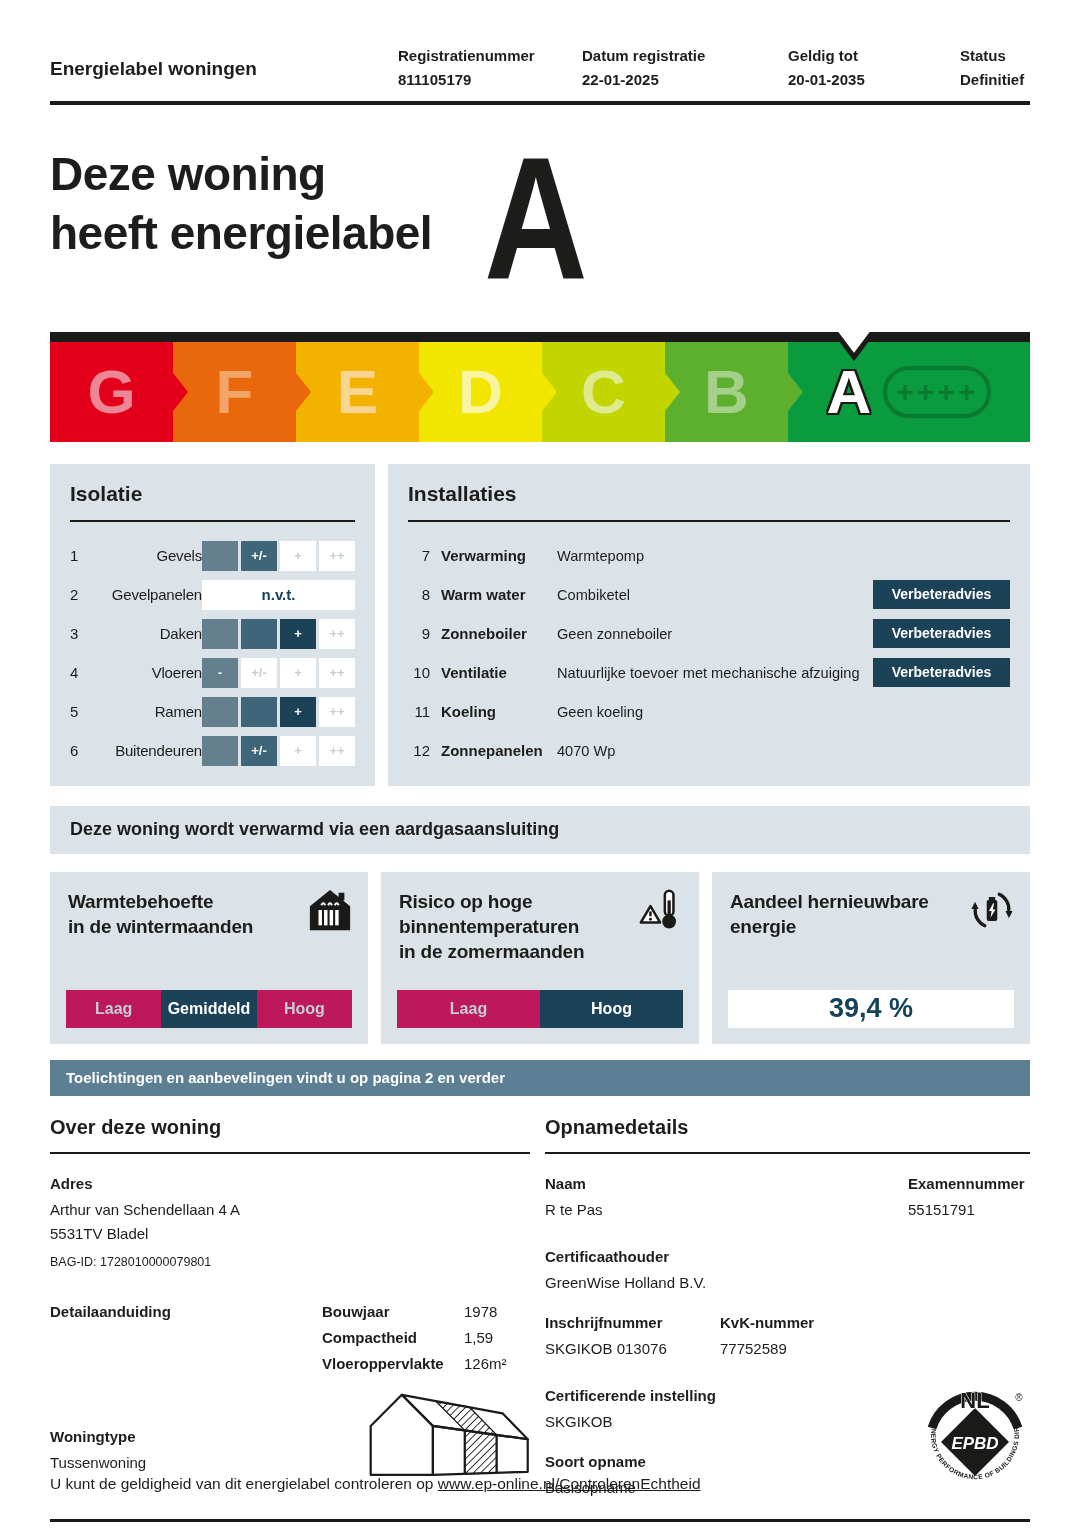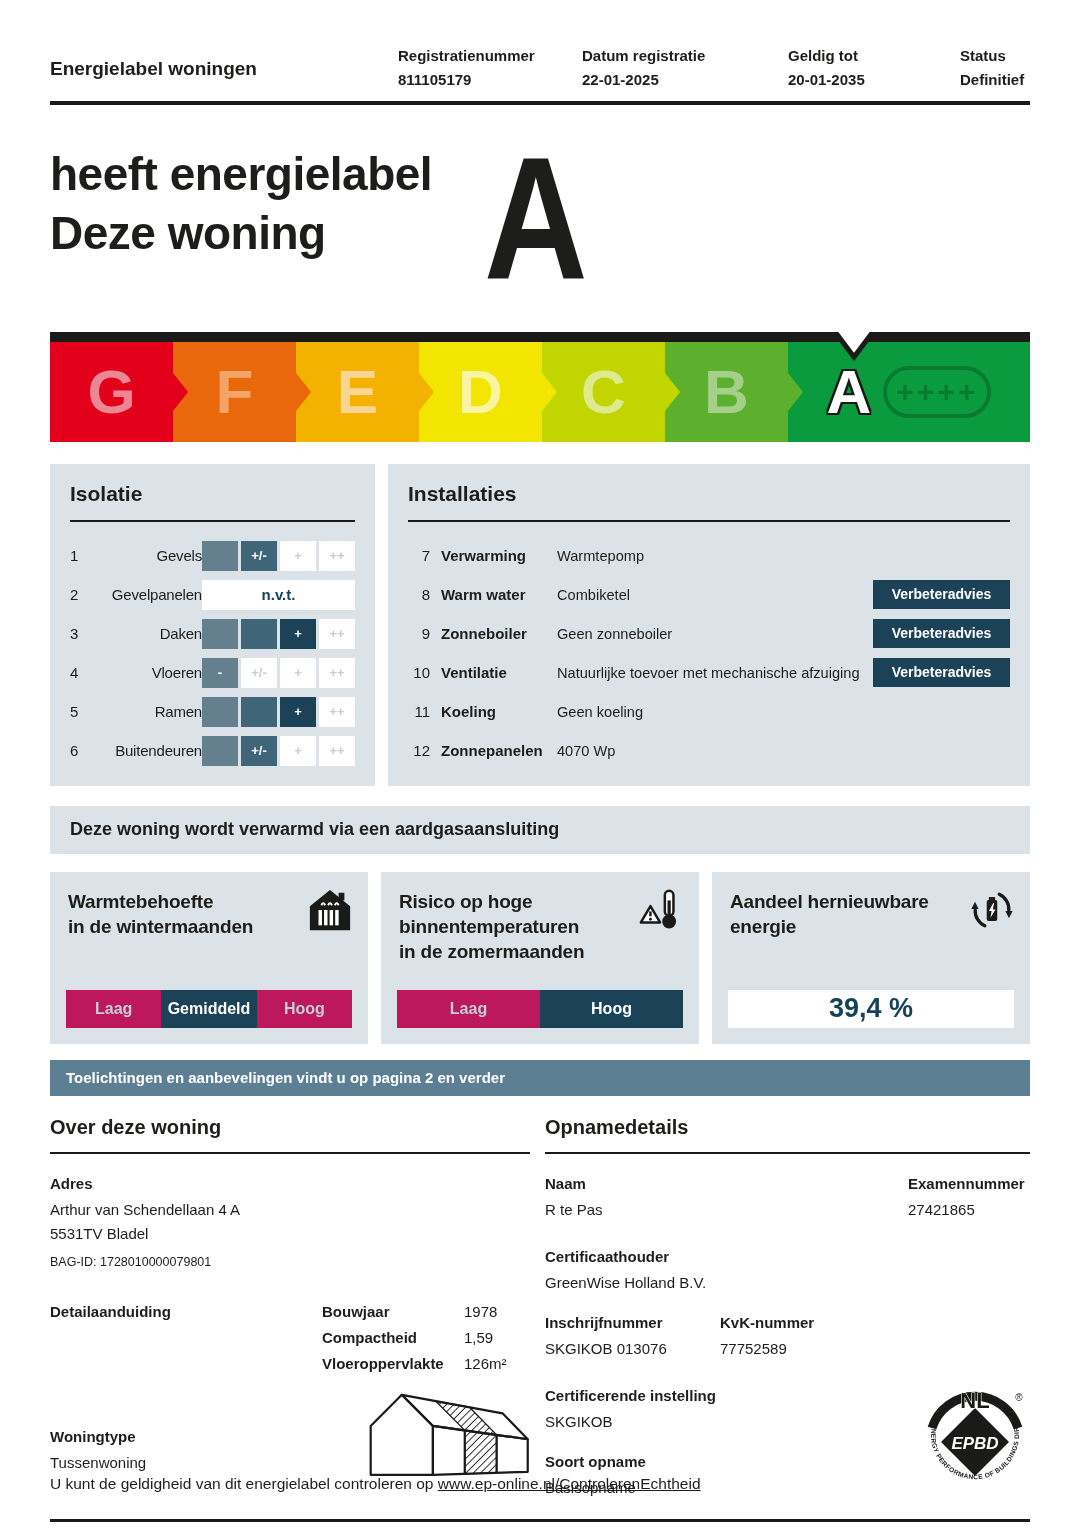--- a/index.html
+++ b/index.html
@@ -136,22 +136,22 @@
         </div>
         <div class="hdr-field">
           <div class="hf-l">Status</div>
           <div class="hf-v">Definitief</div>
         </div>
       </div>
   </header>
 
   <section class="hero">
     <div class="hero-text">
+      <div>Deze woning</div>
       <div>heeft energielabel</div>
-      <div>Deze woning</div>
     </div>
     <div class="hero-letter">A</div>
   </section>
 
   <section class="scale">
     <div class="scale-topbar"></div>
     <div class="scale-row" id="scale-row">
         <div class="seg" style="background: rgb(226, 0, 26); --c: #e2001a;">
           <span class="seg-letter" style="color: rgb(238, 135, 149);">G</span>
         </div>
@@ -399,21 +399,21 @@
     <div class="col-r">
       <h3 class="sec-title">Opnamedetails</h3>
       <hr class="sec-rule">
       <div class="r-row1 fgroup">
         <div>
           <div class="fl">Naam</div>
           <div class="fv">R te Pas</div>
         </div>
         <div class="exam">
           <div class="fl">Examennummer</div>
-          <div class="fv">27421865</div>
+          <div class="fv">55151791</div>
         </div>
       </div>
       <div class="fgroup">
         <div class="fl">Certificaathouder</div>
         <div class="fv">GreenWise Holland B.V.</div>
       </div>
       <div class="r-row3 fgroup">
         <div class="fblock">
           <div class="fl">Inschrijfnummer</div>
           <div class="fv">SKGIKOB 013076</div>

